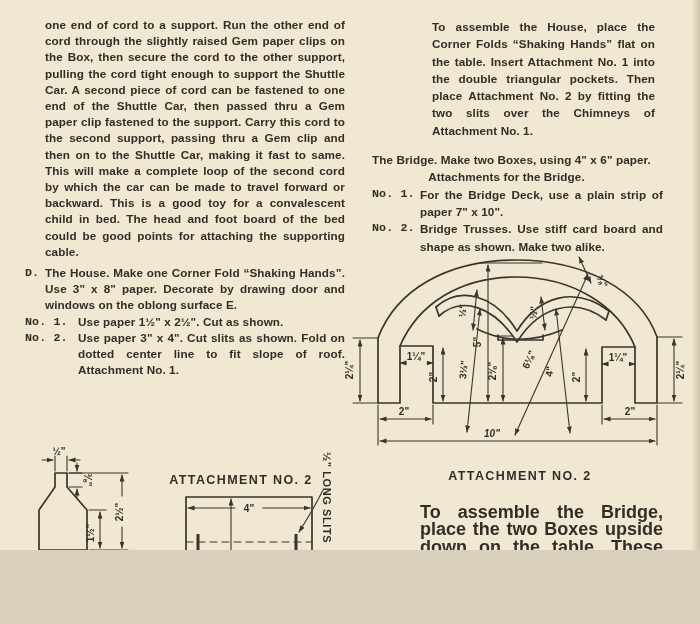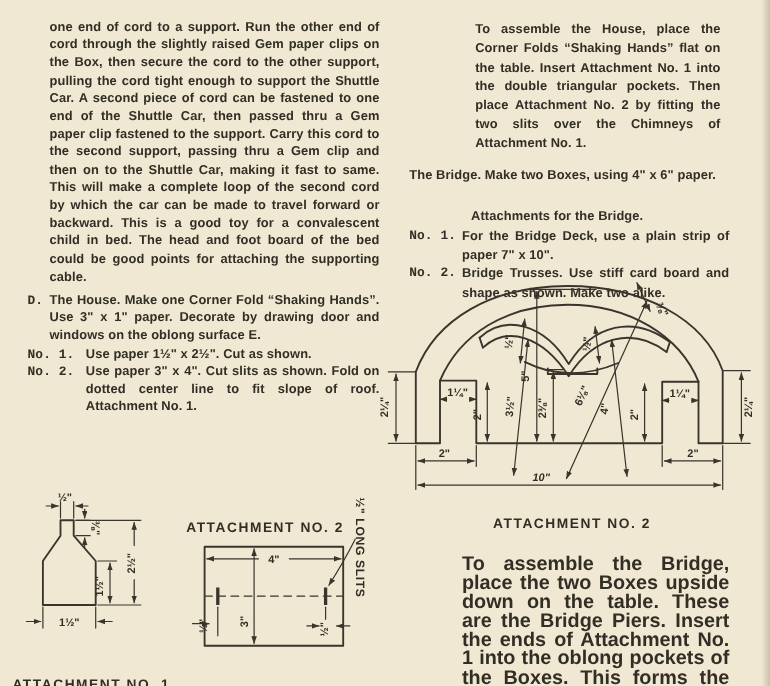--- a/index.html
+++ b/index.html
@@ -1,38 +1,38 @@
 <!DOCTYPE html>
 <html><head>
 <meta charset="utf-8">
 <style>
   html,body{margin:0;padding:0;background:#d8d0bd;}
   #canvas{
-    position:relative;width:700px;height:624px;overflow:hidden;
+    position:relative;width:700px;height:550px;overflow:hidden;
     background:#f0e8d3;
     font-family:"Liberation Sans",sans-serif;
     font-weight:700;color:#332e25;
   }
   .edge-shadow{position:absolute;right:0;top:0;width:8px;height:100%;
     background:linear-gradient(to right,rgba(110,92,55,0),rgba(110,92,55,.28));}
   
   .col{position:absolute;font-size:11.7px;letter-spacing:.1px;}
   #col-left{left:25px;top:11px;width:320px;line-height:16.2px;}
   #col-right{left:372px;top:13px;width:291px;line-height:17.3px;}
   .para{margin:0;text-align:justify;}
   .ind-left{padding-left:20px;}
   .hang{display:flex;}
   .hang .lbl{flex:none;font-family:Liberation Mono, monospace;}
   .hang .txt{flex:1;text-align:justify;}
   #item-d .lbl{width:20px;}
   .num-l .lbl{width:53px;}
   .num-r .lbl{width:48px;}
   .center-h{text-align:center;margin:0;}
   #heading-house{padding-right:42px;}
-  #heading-bridge{padding-right:22px;margin-top:20px;}
+  #heading-bridge{padding-right:22px;}
   #para-assemble-house{margin:5px 8px 0 60px;}
   #para-bridge{margin-top:12px;}
   #para-assemble-bridge{position:absolute;left:420px;top:486px;width:243px;
     font-size:18px;line-height:17.3px;text-align:justify;}
   
   .diag-title{position:absolute;font-size:12.5px;letter-spacing:1.4px;text-align:center;white-space:nowrap;margin-top:24px;}
   #att1-title{left:8px;top:591px;width:150px;}
   #att2-house-title{left:166px;top:449px;width:150px;}
   #truss-title{left:445px;top:445px;width:150px;}
   #slits-note{position:absolute;left:333px;top:452px;width:115px;height:13px;
@@ -50,21 +50,21 @@
 </style>
 </head>
 <body>
 
 <div id="canvas">
 
   <div id="col-left" class="col">
     <p class="para ind-left" style="margin-top:6px">one end of cord to a support. Run the other end of cord through the slightly raised Gem paper clips on the Box, then secure the cord to the other support, pulling the cord tight enough to support the Shuttle Car. A second piece of cord can be fastened to one end of the Shuttle Car, then passed thru a Gem paper clip fastened to the support. Carry this cord to the second support, passing thru a Gem clip and then on to the Shuttle Car, making it fast to same. This will make a complete loop of the second cord by which the car can be made to travel forward or backward. This is a good toy for a convalescent child in bed. The head and foot board of the bed could be good points for attaching the supporting cable.</p>
     <div id="item-d" class="hang" style="margin-top:5px">
       <div class="lbl">D.</div>
-      <div class="txt">The House. Make one Corner Fold “Shaking Hands”. Use 3" x 1" paper. Decorate by drawing door and windows on the oblong surface E.</div>
+      <div class="txt">The House. Make one Corner Fold “Shaking Hands”. Use 3" x 8" paper. Decorate by drawing door and windows on the oblong surface E.</div>
     </div>
     <div class="hang num-l">
       <div class="lbl">No. 1.</div>
       <div class="txt">Use paper 1½" x 2½". Cut as shown.</div>
     </div>
     <div class="hang num-l">
       <div class="lbl">No. 2.</div>
       <div class="txt">Use paper 3" x 4". Cut slits as shown. Fold on dotted center line to fit slope of roof. Attachment No. 1.</div>
     </div>
   </div>

